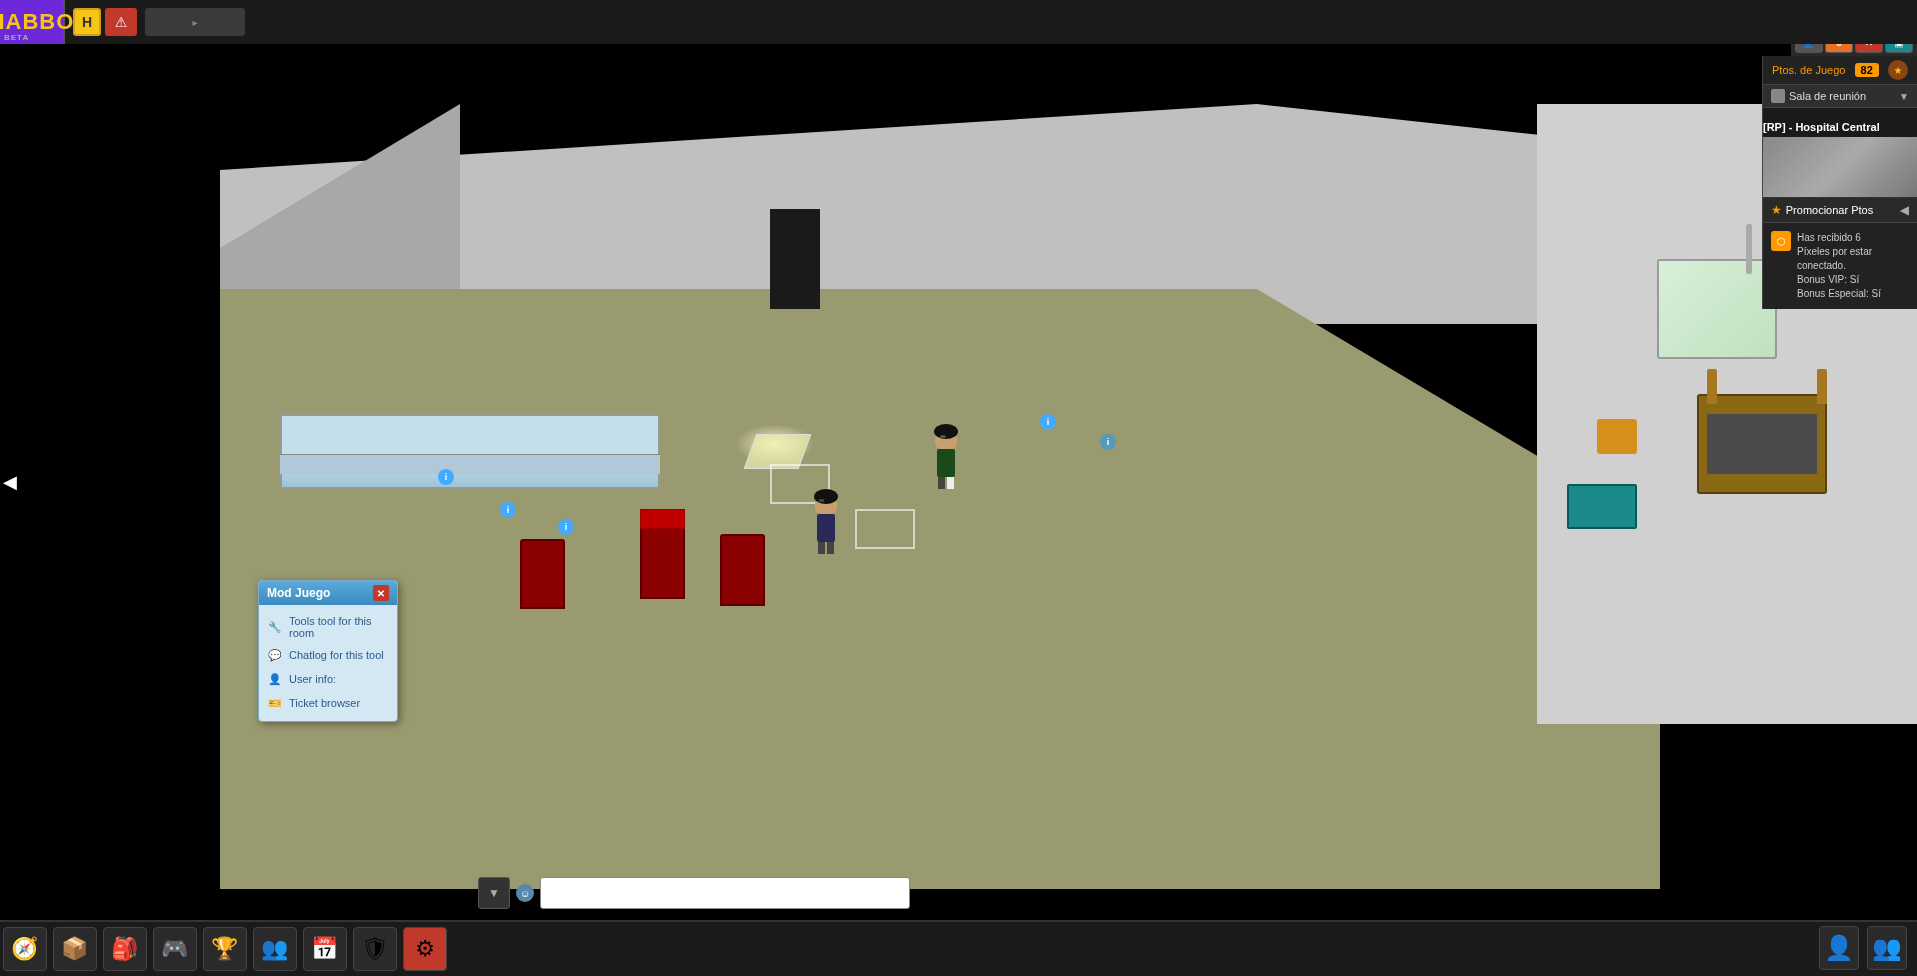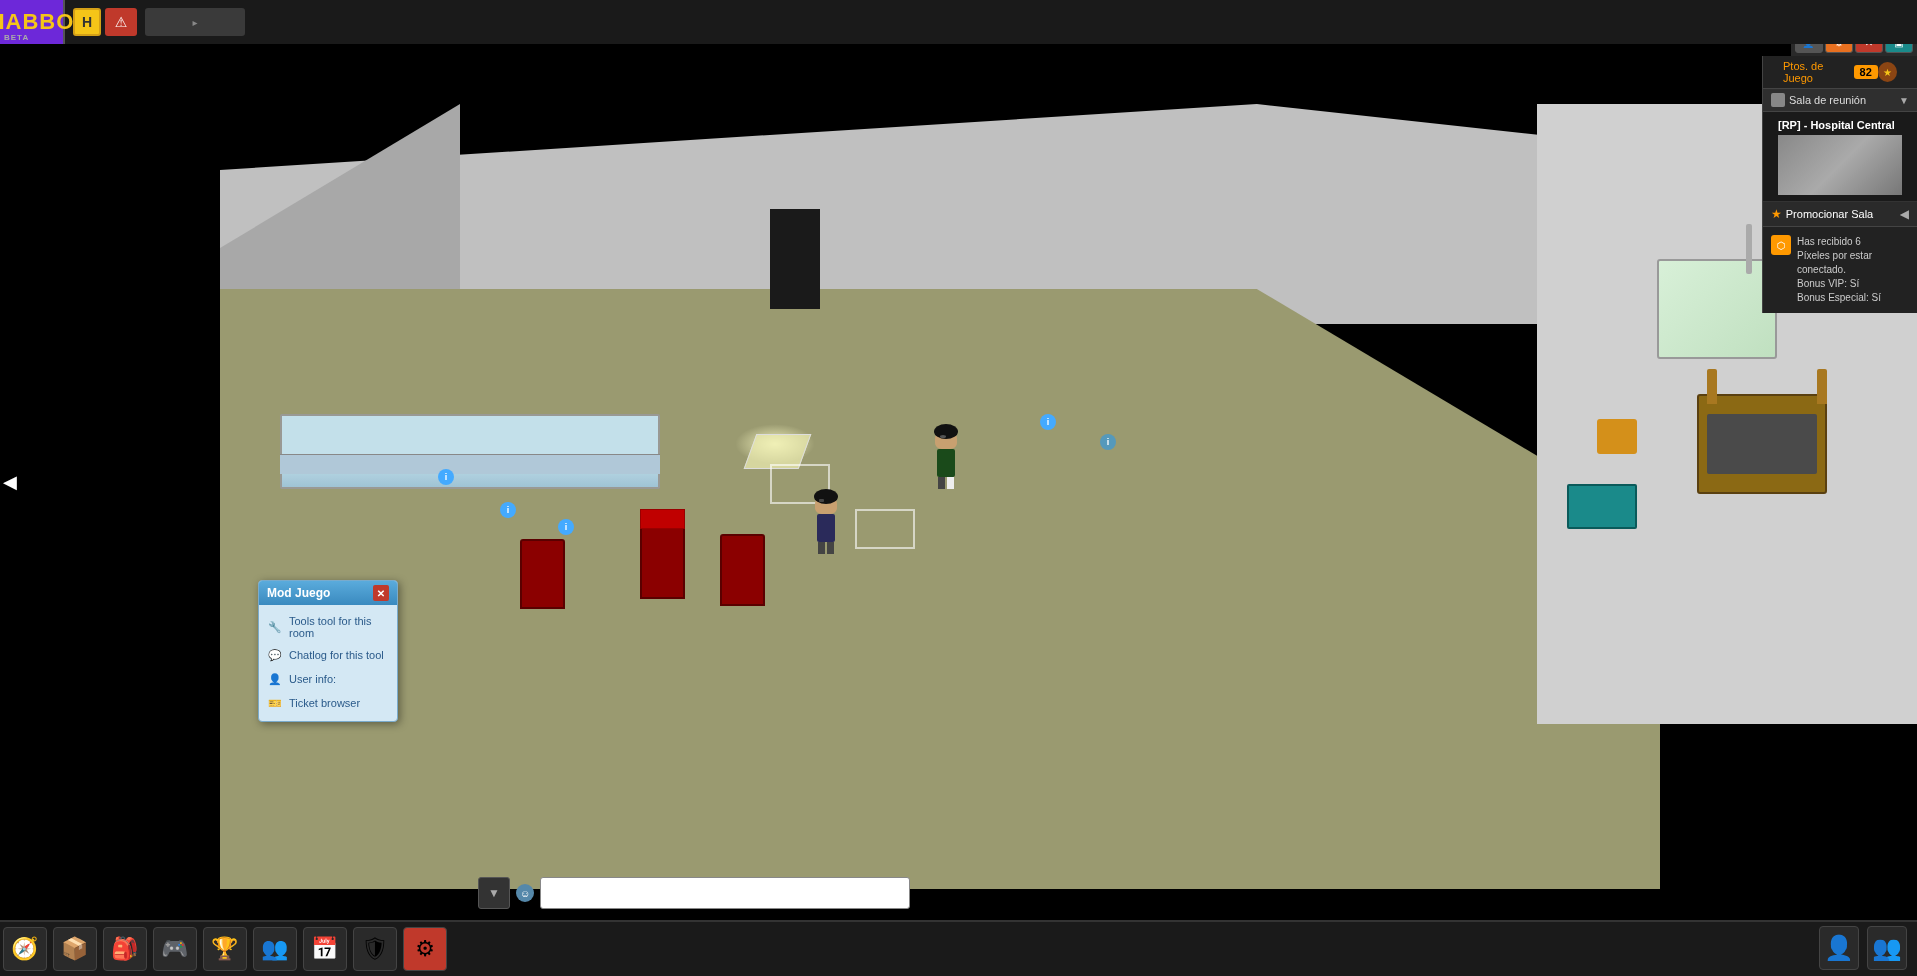--- a/index.html
+++ b/index.html
@@ -123,21 +123,21 @@
       width: 155px;
       background: #2a2a2a;
       border-left: 1px solid #444;
       z-index: 50;
     }
 
     #pts-juego {
       display: flex;
       align-items: center;
       justify-content: space-between;
-      padding: 4px 20px;
+      padding: 4px 9px;
       background: #222;
       border-bottom: 1px solid #444;
       color: #f90;
       font-size: 11px;
     }
 
     .pts-value {
       background: #f90;
       color: #000;
       padding: 1px 6px;
@@ -167,22 +167,22 @@
     .dropdown-arrow {
       color: #aaa;
       font-size: 10px;
     }
 
     #room-preview {
       height: 90px;
       background: #1a1a1a;
       border-bottom: 1px solid #333;
       display: flex;
-      align-items: center;
-      padding: 15px;
+      align-items: flex-end;
+      padding: 0;
       color: #ccc;
       font-size: 11px;
     }
 
     #room-preview-floor {
       width: 100%;
       height: 60px;
       background: linear-gradient(135deg, #888 0%, #aaa 50%, #777 100%);
       position: relative;
     }
@@ -541,21 +541,21 @@
     <span class="dropdown-arrow">▼</span>
   </div>
   <div id="room-preview">
     <div style="width:100%;">
       <div style="color:#fff; font-size:11px; font-weight:bold; margin-bottom:4px;">[RP] - Hospital Central</div>
       <div id="room-preview-floor"></div>
     </div>
   </div>
   <div id="promocionar-sala">
     <span style="color:#f90;font-size:12px;">★</span>
-    <span style="color:#fff; font-size:11px; flex:1; margin-left:4px;">Promocionar Sala</span>
+    <span style="color:#fff; font-size:11px; flex:1; margin-left:4px;">Promocionar Ptos</span>
     <span style="color:#aaa; font-size:12px;">◀</span>
   </div>
   <div id="notification-box">
     <div class="notif-icon">⬡</div>
     <div class="notif-text">
       <div>Has recibido 6</div>
       <div>Píxeles por estar</div>
       <div>conectado.</div>
       <div>Bonus VIP: Sí</div>
       <div>Bonus Especial: Sí</div>

